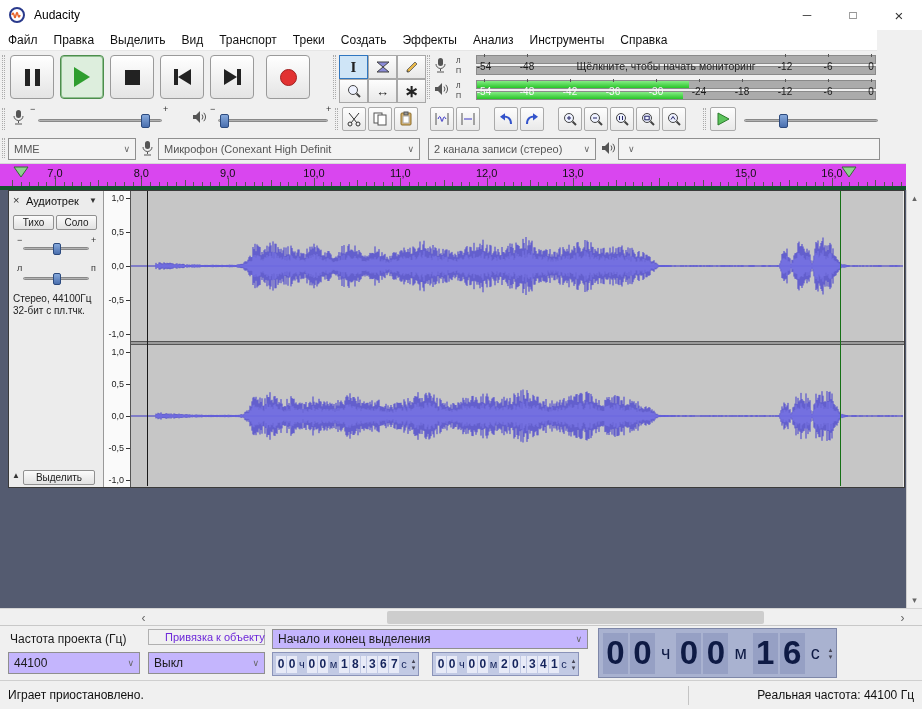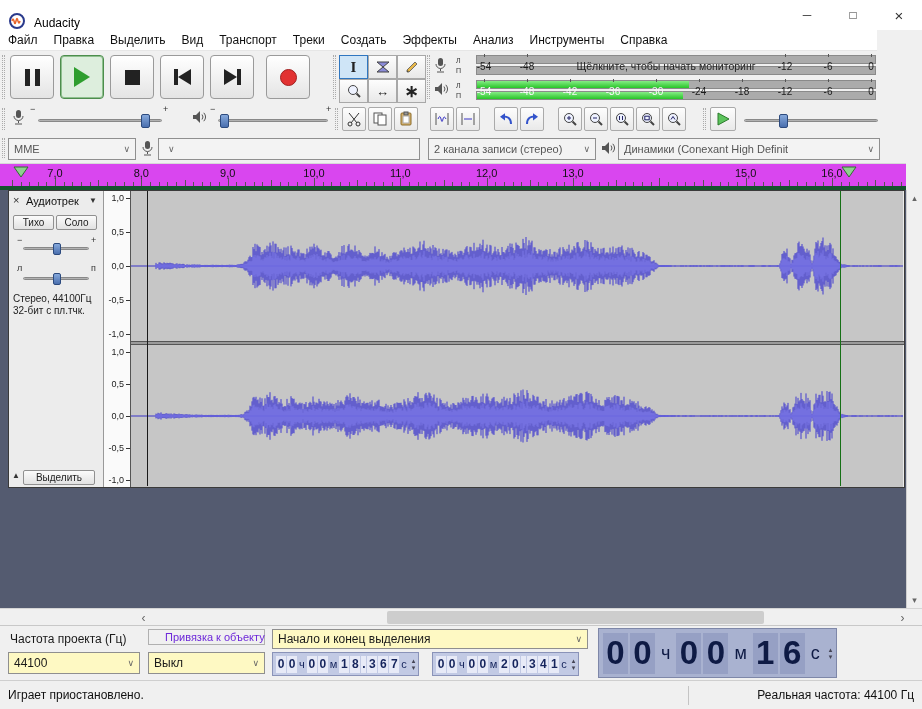--- a/index.html
+++ b/index.html
@@ -1,20 +1,20 @@
 <!DOCTYPE html>
 <html><head>
 <meta charset="utf-8">
 <style>
   *{box-sizing:border-box;margin:0;padding:0}
   body{font-family:"Liberation Sans",sans-serif;background:#888}
   #app{position:relative;width:922px;height:709px;background:#f0f0f0;overflow:hidden;font-size:12px;color:#111}
   .abs{position:absolute}
   
-  .titlebar{left:0;top:0;width:922px;height:30px;background:#fff;display:flex;align-items:flex-end}
+  .titlebar{left:0;top:0;width:922px;height:30px;background:#fff;display:flex;align-items:center}
   .title-text{margin-left:8px;font-size:12px;color:#000}
   .logo{margin-left:8px;display:flex}
   .wbtns{position:absolute;right:0;top:0;height:30px;display:flex}
   .wbtn{width:46px;height:30px;display:flex;align-items:center;justify-content:center;font-size:12px;color:#333}
   .wbtn.close{font-size:15px}
   
   .menubar{left:0;top:30px;width:877px;height:21px;background:#fff;border-bottom:1px solid #e6e6e6}
   .menu-item{display:inline-block;padding:0 8px;line-height:20px;font-size:12px;color:#111}
   
   .grip{position:absolute;width:3px;border-left:1px dotted #ababab;border-right:1px dotted #ababab}
@@ -48,21 +48,21 @@
   
   .sl-track{position:absolute;height:3px;background:linear-gradient(#8a8a8a,#d8d8d8);border:1px solid #888;border-radius:2px}
   .sl-thumb{position:absolute;width:9px;height:14px;top:-6px;background:linear-gradient(#86a9dc,#4a6fae);border:1px solid #2c4a7e;border-radius:2px}
   .sl-mark{position:absolute;font-size:9px;color:#333}
   .ebtn{width:24px;height:24px;display:flex;align-items:center;justify-content:center;border:1px solid #aaa;border-radius:2px;background:linear-gradient(#fdfdfd,#e9e9e9)}
   .ebtn svg{display:block}
   
   .combo{position:absolute;display:flex;align-items:center;background:#f3f3f3;border:1px solid #8f8f8f;color:#555;font-size:11px;padding:0 5px}
   .combo .txt{flex:1;white-space:nowrap;overflow:hidden}
   .combo .arr{color:#666;font-size:9px;margin-left:4px}
-  .combo.white{background:#fef9c3;color:#1a1a1a;font-size:12px}
+  .combo.white{background:#c4b5fd;color:#1a1a1a;font-size:12px}
   
   .timeline{background:#d946ef;border-top:1px solid #d8d8d8;border-bottom:4px solid #14532d}
   .tl-tick{position:absolute;bottom:0;width:1px;background:#555}
   .tl-label{position:absolute;top:3px;transform:translateX(-50%);font-size:11px;color:#111;white-space:nowrap}
   
   .track{border:1px solid #3a3a3a;background:#ececec}
   .tpanel{background:#ececeб}
   .small-btn{position:absolute;height:15px;display:flex;align-items:center;justify-content:center;font-size:10px;color:#222;border:1px solid #909090;border-radius:2px;background:linear-gradient(#fbfbfb,#e2e2e2)}
   .vr-label{position:absolute;right:6px;font-size:9px;color:#222;line-height:10px;white-space:nowrap}
   .vr-tick{position:absolute;right:0;width:4px;height:1px;background:#333}
@@ -370,32 +370,32 @@
     <span class="txt">MME</span>
     <span class="arr">∨</span>
   </div>
   <span class="abs" style="left:141px;top:140px"><svg width="13" height="17">
         <rect x="4" y="1" width="5" height="8" rx="2.5" fill="#555"></rect>
         <path d="M2 7 a4.5 4.5 0 0 0 9 0" fill="none" stroke="#555"></path>
         <line x1="6.5" y1="12" x2="6.5" y2="14" stroke="#555"></line>
         <line x1="3" y1="15" x2="10" y2="15" stroke="#555"></line>
       </svg></span>
   <div class="combo" style="left:158px;top:138px;width:262px;height:22px">
+    <span class="txt">Микрофон (Conexant High Definit</span>
     <span class="arr">∨</span>
   </div>
   <div class="combo" style="left:428px;top:138px;width:168px;height:22px">
     <span class="txt">2 канала записи (стерео)</span>
     <span class="arr">∨</span>
   </div>
   <span class="abs" style="left:601px;top:141px"><svg width="15" height="15">
         <polygon points="1,5 4,5 8,1 8,13 4,9 1,9" fill="#555"></polygon>
         <path d="M10 4.5 a4 4 0 0 1 0 5 M11.8 2.8 a6.5 6.5 0 0 1 0 8.4" stroke="#555" fill="none"></path>
       </svg></span>
   <div class="combo" style="left:618px;top:138px;width:262px;height:22px">
-    <span class="txt">Динамики (Conexant High Definit</span>
     <span class="arr">∨</span>
   </div>
 
   <div class="abs timeline" style="left:0;top:163px;width:910px;height:27px">
       <div class="tl-tick" style="left: 11.8px; height: 6px;"></div>
       <div class="tl-tick" style="left: 20.5px; height: 4px;"></div>
       <div class="tl-tick" style="left: 29.1px; height: 4px;"></div>
       <div class="tl-tick" style="left: 37.7px; height: 4px;"></div>
       <div class="tl-tick" style="left: 46.4px; height: 4px;"></div>
       <div class="tl-tick" style="left: 55px; height: 8px;"></div>

